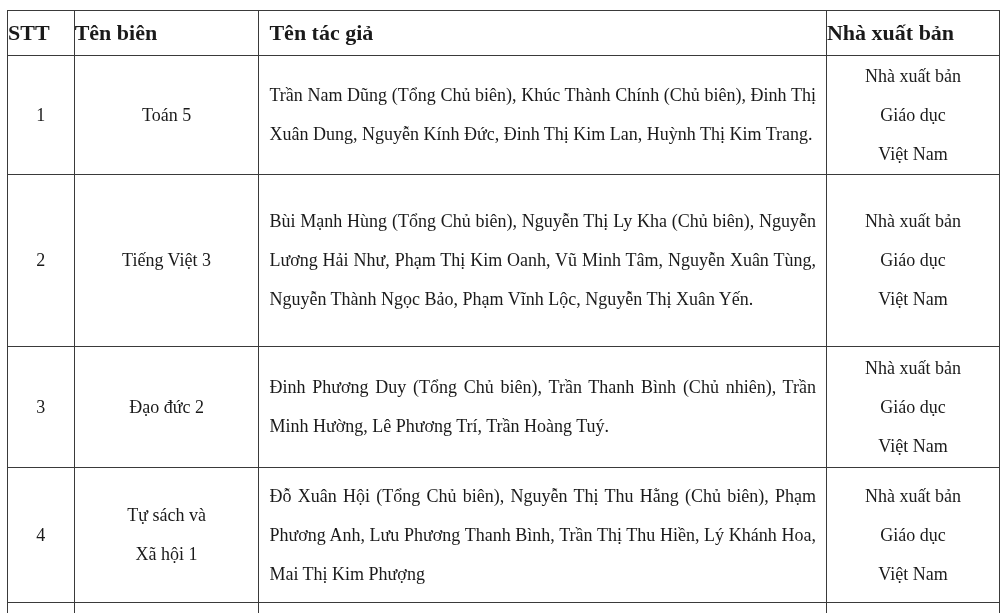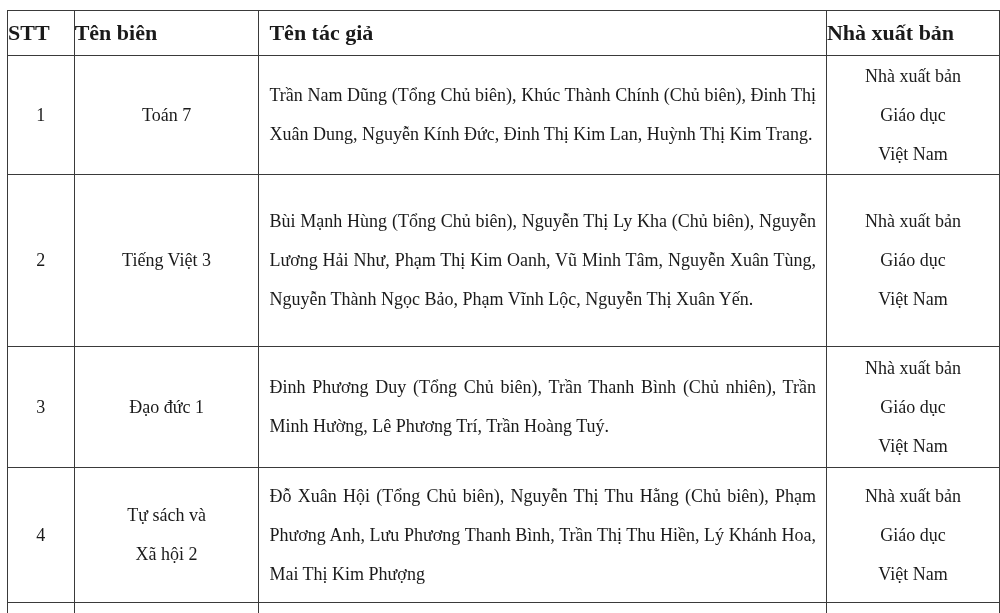--- a/index.html
+++ b/index.html
@@ -50,53 +50,53 @@
     <tr>
       <th class="c-stt">STT</th>
       <th class="c-name">Tên biên</th>
       <th class="c-auth">Tên tác giả</th>
       <th class="c-pub">Nhà xuất bản</th>
     </tr>
   </thead>
   <tbody>
     <tr class="r1">
       <td class="c-stt">1</td>
-      <td class="c-name">Toán 7</td>
+      <td class="c-name">Toán 5</td>
       <td class="c-auth">Trần Nam Dũng (Tổng Chủ biên), Khúc Thành Chính (Chủ biên), Đinh Thị Xuân Dung, Nguyễn Kính Đức, Đinh Thị Kim Lan, Huỳnh Thị Kim Trang.</td>
       <td class="c-pub">
         <span class="pub-line">Nhà xuất bản</span>
         <span class="pub-line">Giáo dục</span>
         <span class="pub-line">Việt Nam</span>
       </td>
     </tr>
     <tr class="r2">
       <td class="c-stt">2</td>
       <td class="c-name">Tiếng Việt 3</td>
       <td class="c-auth">Bùi Mạnh Hùng (Tổng Chủ biên), Nguyễn Thị Ly Kha (Chủ biên), Nguyễn Lương Hải Như, Phạm Thị Kim Oanh, Vũ Minh Tâm, Nguyễn Xuân Tùng, Nguyễn Thành Ngọc Bảo, Phạm Vĩnh Lộc, Nguyễn Thị Xuân Yến.</td>
       <td class="c-pub">
         <span class="pub-line">Nhà xuất bản</span>
         <span class="pub-line">Giáo dục</span>
         <span class="pub-line">Việt Nam</span>
       </td>
     </tr>
     <tr class="r3">
       <td class="c-stt">3</td>
-      <td class="c-name">Đạo đức 1</td>
+      <td class="c-name">Đạo đức 2</td>
       <td class="c-auth">Đinh Phương Duy (Tổng Chủ biên), Trần Thanh Bình (Chủ nhiên), Trần Minh Hường, Lê Phương Trí, Trần Hoàng Tuý.</td>
       <td class="c-pub">
         <span class="pub-line">Nhà xuất bản</span>
         <span class="pub-line">Giáo dục</span>
         <span class="pub-line">Việt Nam</span>
       </td>
     </tr>
     <tr class="r4">
       <td class="c-stt">4</td>
       <td class="c-name">
         <span class="pub-line">Tự sách và</span>
-        <span class="pub-line">Xã hội 2</span>
+        <span class="pub-line">Xã hội 1</span>
       </td>
       <td class="c-auth">Đỗ Xuân Hội (Tổng Chủ biên), Nguyễn Thị Thu Hằng (Chủ biên), Phạm Phương Anh, Lưu Phương Thanh Bình, Trần Thị Thu Hiền, Lý Khánh Hoa, Mai Thị Kim Phượng</td>
       <td class="c-pub">
         <span class="pub-line">Nhà xuất bản</span>
         <span class="pub-line">Giáo dục</span>
         <span class="pub-line">Việt Nam</span>
       </td>
     </tr>
     <tr class="r5">
       <td class="c-stt"></td>

